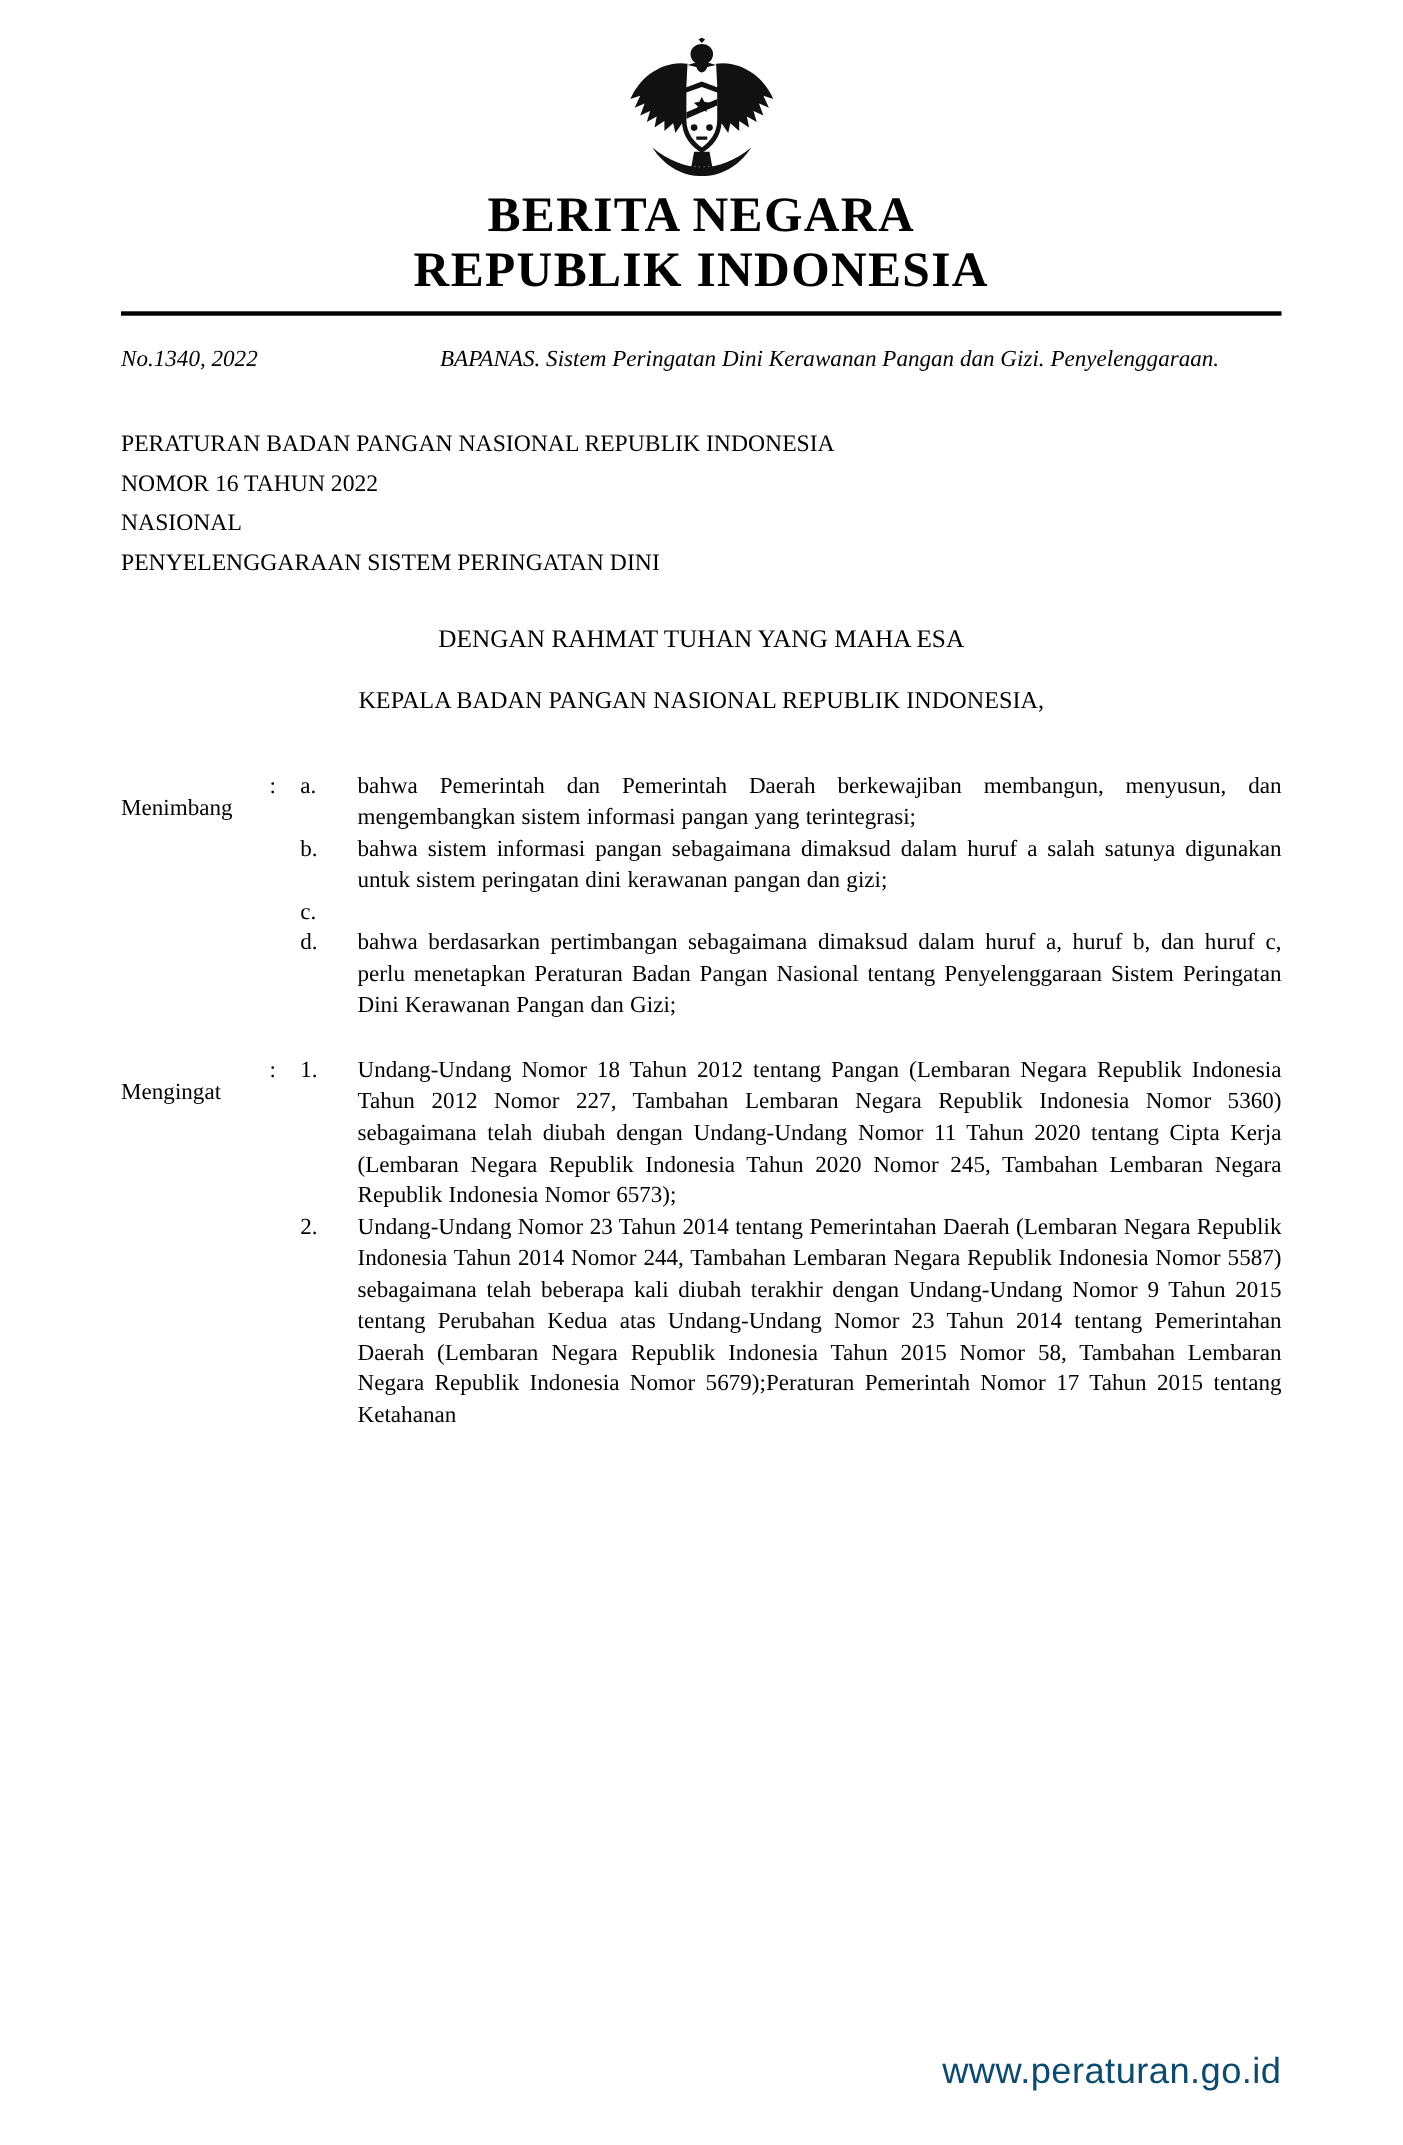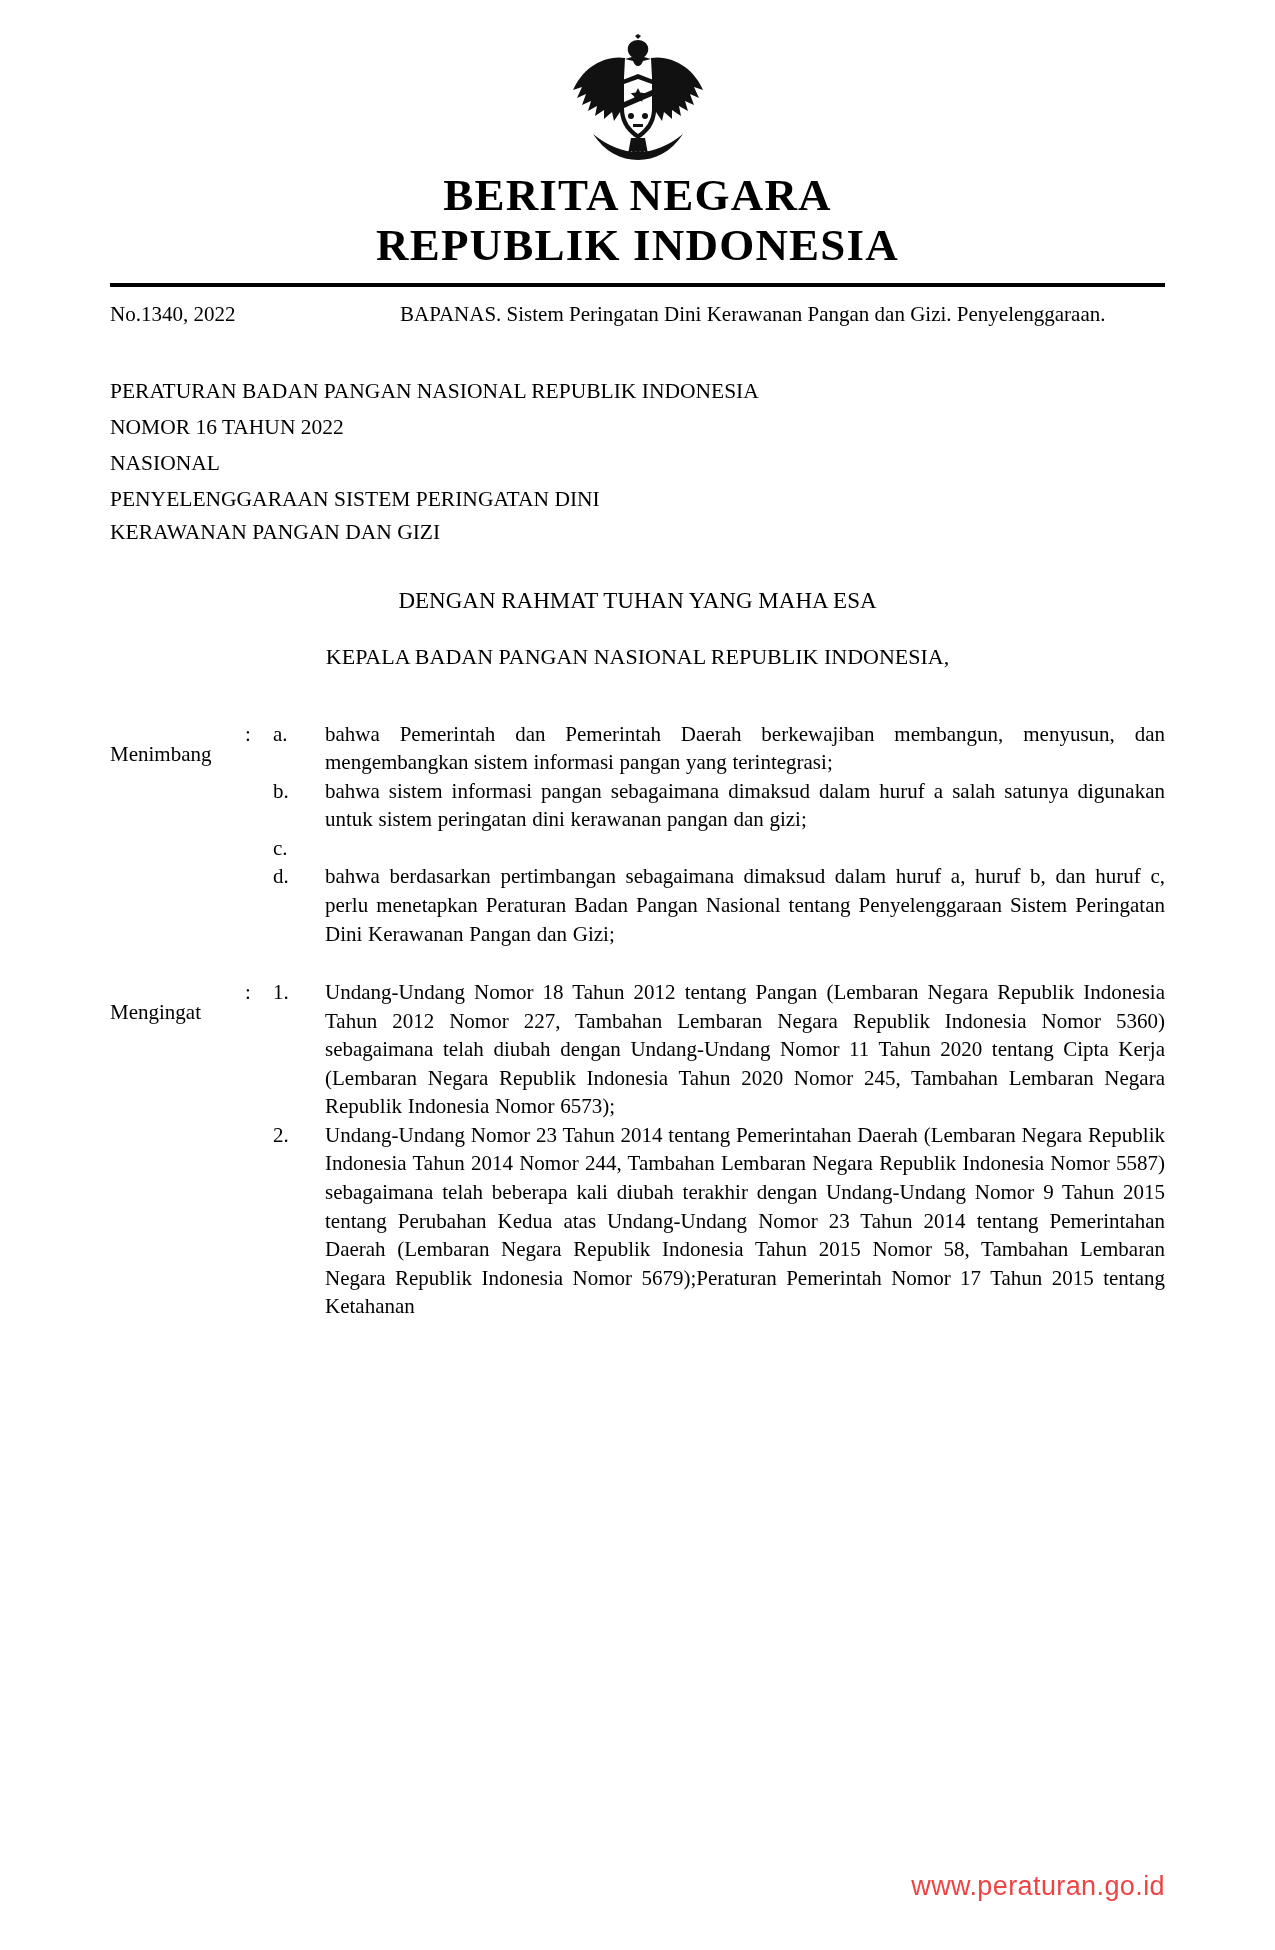--- a/index.html
+++ b/index.html
@@ -55,23 +55,24 @@
   .rule {
     border: none;
     border-top: 4px solid #000;
     margin: 12px 0 0 0;
   }
 
   
   .gazette-row {
     display: flex;
     align-items: flex-start;
-    margin-top: 14px;
+    margin-top: 26px;
     font-size: 21px;
     line-height: 1.32;
+    font-style: italic;
   }
   .gazette-no {
     width: 290px;
     flex: 0 0 290px;
     text-align: left;
   }
   .gazette-subject {
     flex: 1 1 auto;
     text-align: justify;
     text-align-last: left;
@@ -137,22 +138,22 @@
     hyphens: none;
     word-spacing: 0.02em;
   }
 
   
   .footer {
     position: absolute;
     right: 110px;
     bottom: 48px;
     font-family: "Liberation Sans", "DejaVu Sans", sans-serif;
-    font-size: 27px;
-    color: #ef4444;
+    font-size: 33px;
+    color: #0c4a6e;
     letter-spacing: 0.4px;
   }
 </style>
 </head>
 <body>
 
 <div class="page">
 
   <div class="emblem-wrap">
     <svg class="emblem" viewBox="0 0 150 130" aria-hidden="true">
@@ -197,21 +198,20 @@
   </div>
 
   <div class="title-block">
     <div class="t-line">PERATURAN BADAN PANGAN NASIONAL REPUBLIK INDONESIA</div>
     <div class="gap-sm"></div>
     <div class="t-line">NOMOR 16 TAHUN 2022</div>
     <div class="gap-sm"></div>
     <div class="t-line">NASIONAL</div>
     <div class="gap-sm"></div>
     <div class="t-line">PENYELENGGARAAN SISTEM PERINGATAN DINI</div>
-    <div class="t-line">KERAWANAN PANGAN DAN GIZI</div>
   </div>
 
   <div class="invocation">DENGAN RAHMAT TUHAN YANG MAHA ESA</div>
   <div class="authority">KEPALA BADAN PANGAN NASIONAL REPUBLIK INDONESIA,</div>
 
   <div class="clauses">
 
     <div class="section">
       <div class="clause-row">
         <div class="lbl">Menimbang</div>

